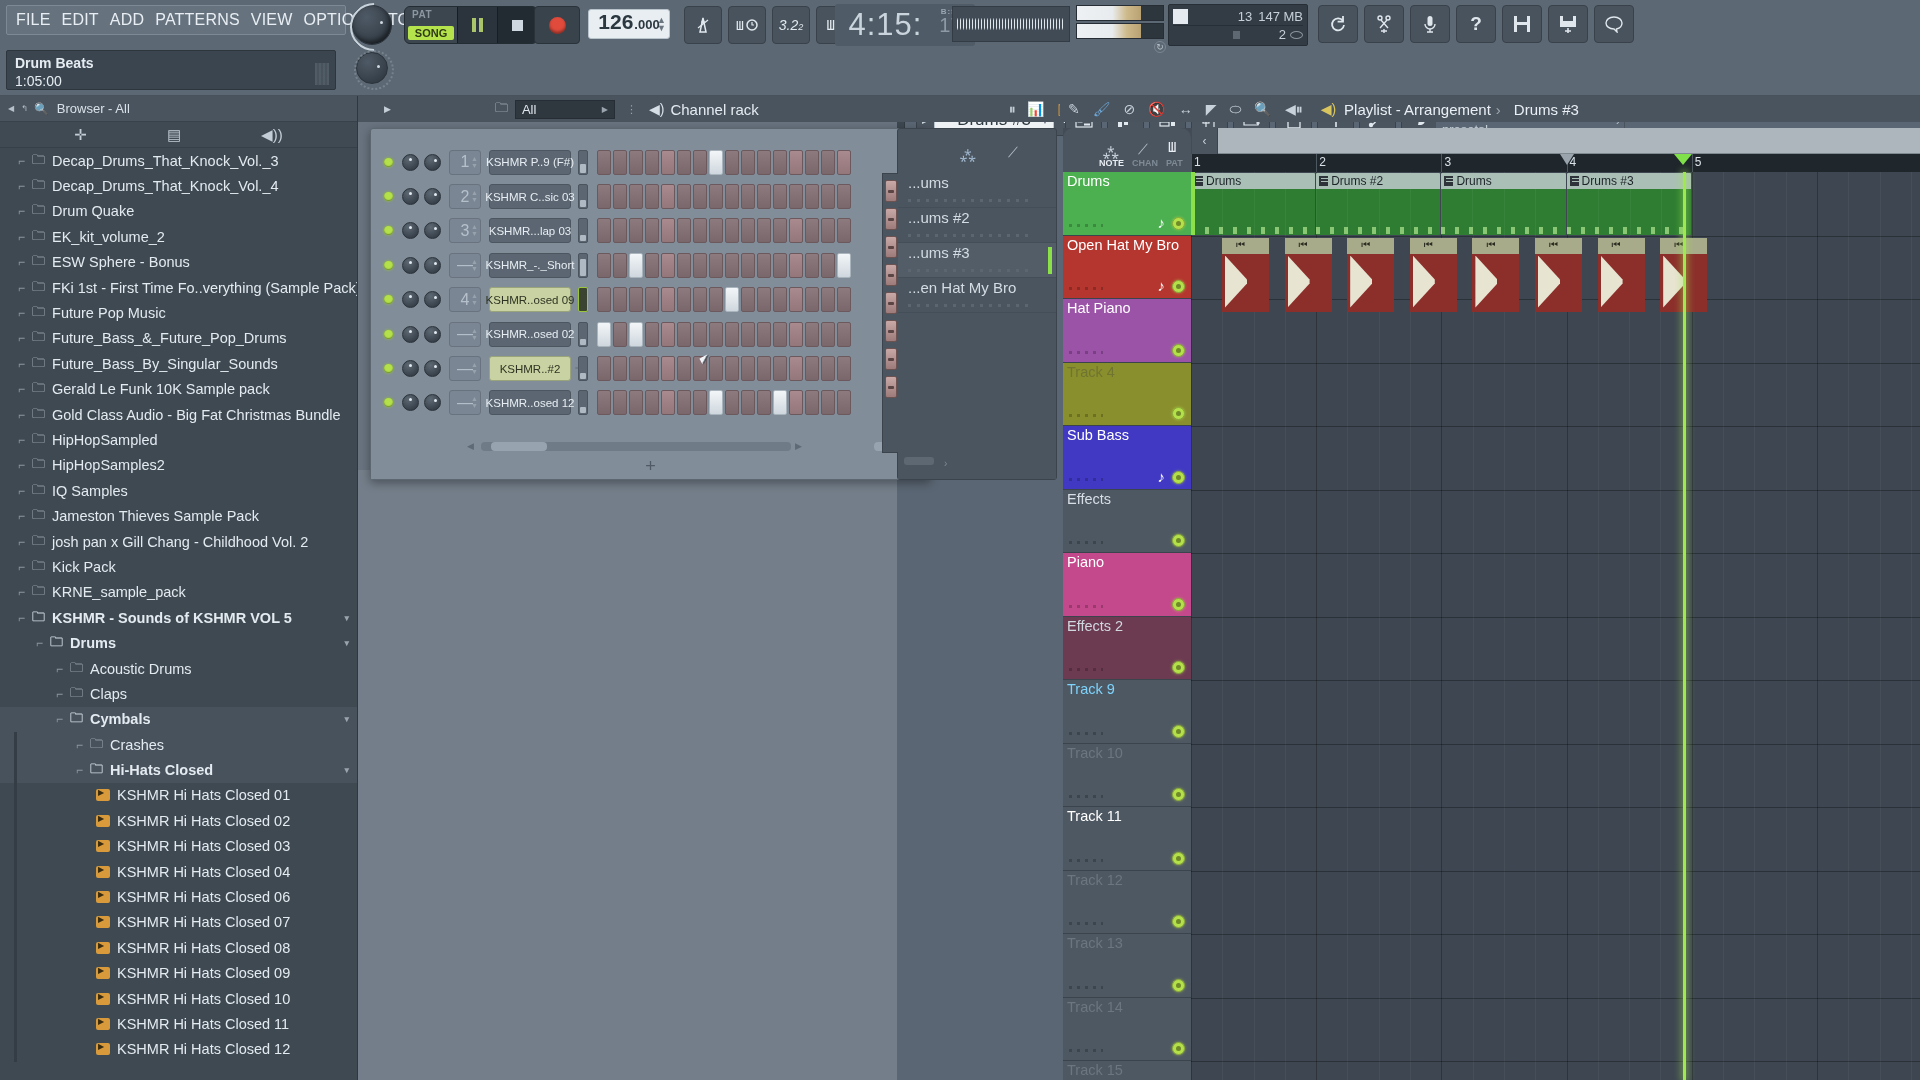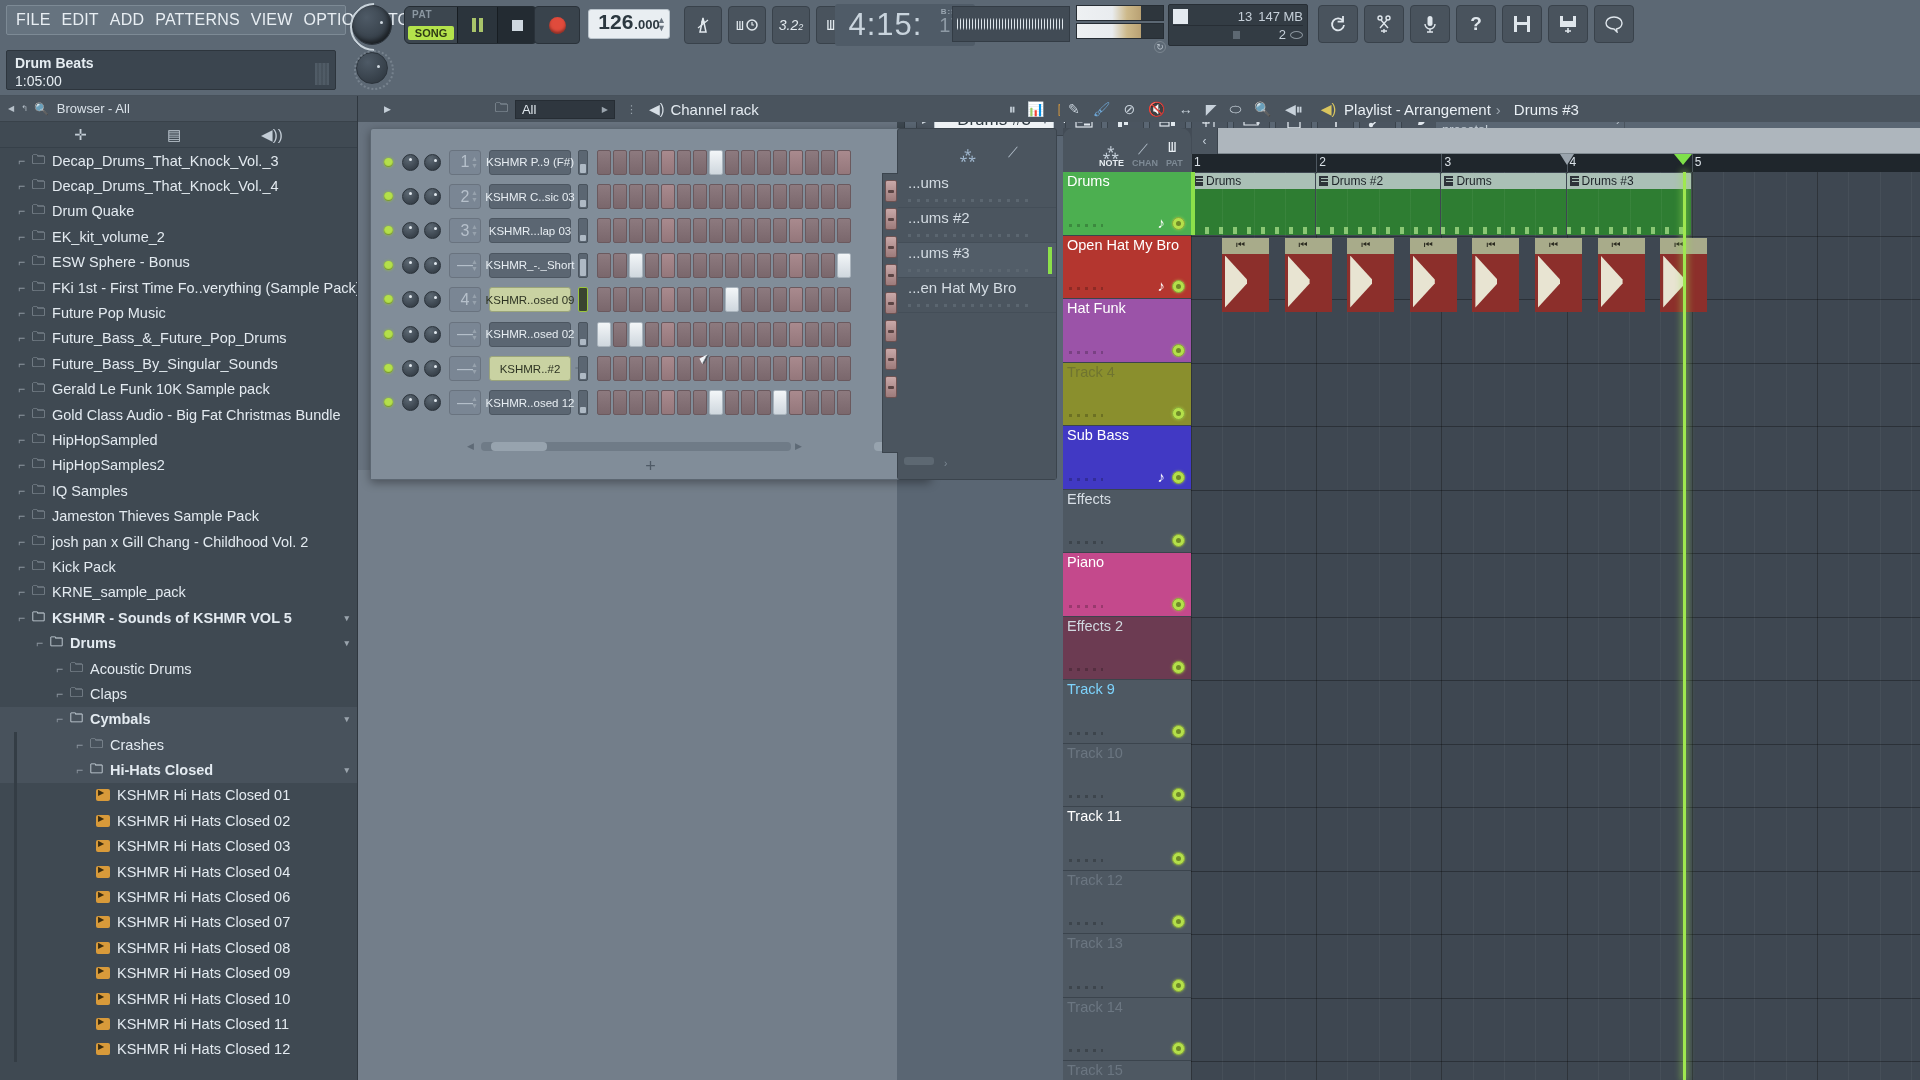--- a/index.html
+++ b/index.html
@@ -1263,21 +1263,21 @@
           <span class="note">♪</span>
           <span class="eye"></span>
         </div>
         <div class="ptrk" style="background: rgb(180, 54, 47);">
           <div class="nm" style="color:#ffffff">Open Hat My Bro</div>
           <span class="dots"></span>
           <span class="note">♪</span>
           <span class="eye"></span>
         </div>
         <div class="ptrk" style="background: rgb(155, 83, 168);">
-          <div class="nm" style="color:#ffffff">Hat Funk</div>
+          <div class="nm" style="color:#ffffff">Hat Piano</div>
           <span class="dots"></span>
           <span class="eye"></span>
         </div>
         <div class="ptrk" style="background: rgb(138, 143, 45);">
           <div class="nm" style="color:#6f7430">Track 4</div>
           <span class="dots"></span>
           <span class="eye"></span>
         </div>
         <div class="ptrk" style="background: rgb(65, 57, 196);">
           <div class="nm" style="color:#ffffff">Sub Bass</div>

